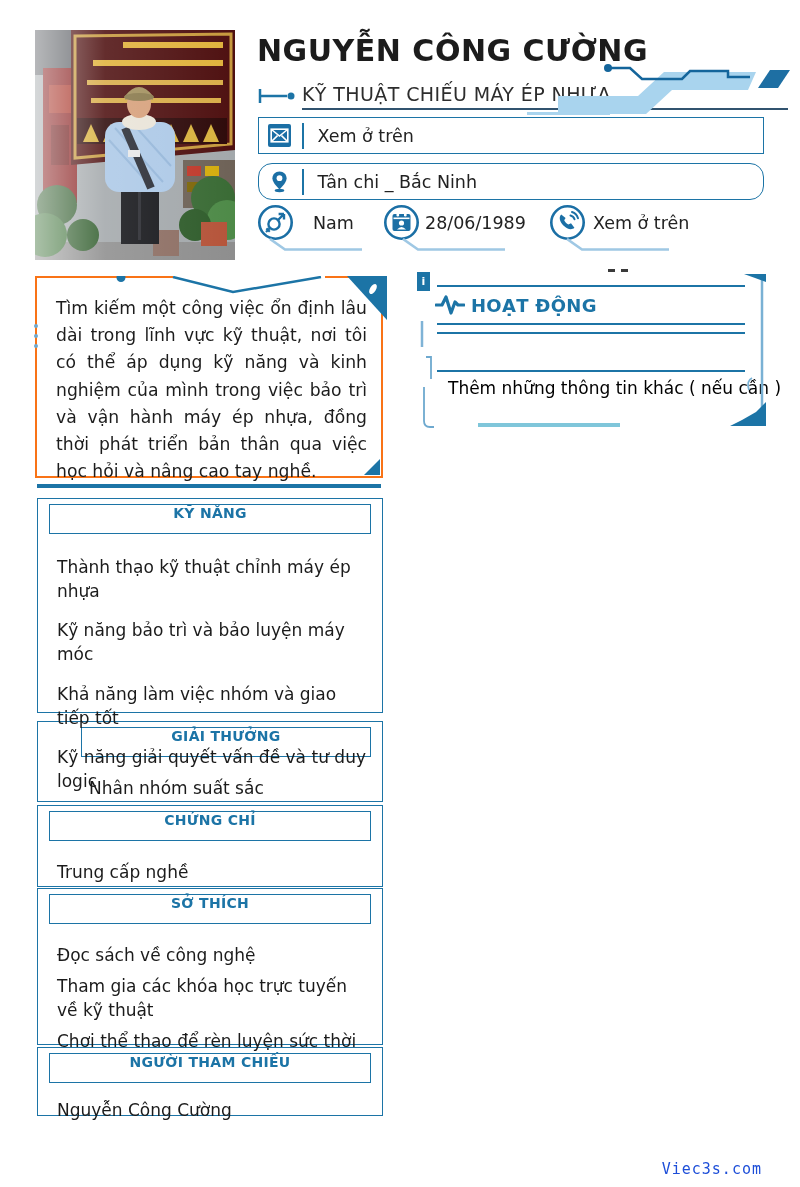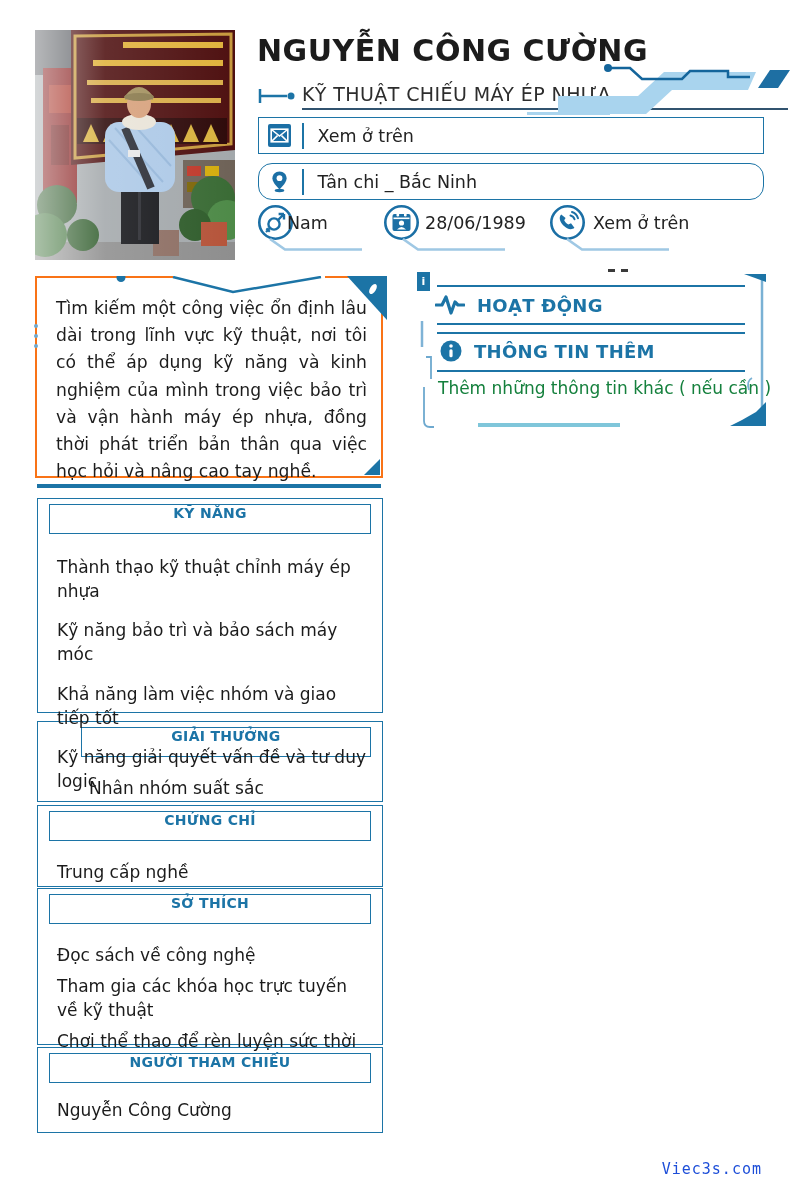--- a/index.html
+++ b/index.html
@@ -29,59 +29,59 @@
     background: #fff;
   }
   .field-email { top: 117px; }
   .field-address { top: 163px; border-radius: 14px; }
   .field-box .f-icon { margin-left: 9px; display: flex; }
   .field-box .f-divider { width: 1.5px; height: 26px; background: #1c74a6; margin-left: 11px; }
   .field-box .f-value { margin-left: 14px; font-size: 17.5px; color: #222; }
 
   .meta-icon { top: 204px; width: 37px; height: 37px; }
   .meta-label { top: 213px; font-size: 17.5px; color: #222; white-space: nowrap; }
-  .mi-gender { left: 257px; } .ml-gender { left: 287px; }
+  .mi-gender { left: 257px; } .ml-gender { left: 313px; }
   .mi-dob    { left: 383px; } .ml-dob    { left: 425px; }
   .mi-phone  { left: 549px; } .ml-phone  { left: 593px; }
   .meta-underline { top: 238px; }
 
   
   .objective {
     left: 35px; top: 276px; width: 348px; height: 202px;
     border: 2px solid #f97316;
     padding: 17px 14px 7px 19px;
   }
   .objective-text { font-size: 17.2px; line-height: 1.58; text-align: justify; color: #1c1c1c; }
   .objective-underline { left: 37px; top: 484px; width: 344px; height: 3.5px; background: #1c74a6; }
 
   
   .rpanel { left: 420px; top: 266px; width: 352px; height: 168px; }
   .rpanel .hairline { position: absolute; left: 17px; width: 308px; height: 2px; background: #1c74a6; }
   .hl-1 { top: 19px; } .hl-2 { top: 57px; } .hl-3 { top: 66px; } .hl-4 { top: 104px; }
-  .r-row { position: absolute; display: flex; align-items: center; gap: 12px; }
+  .r-row { position: absolute; display: flex; align-items: center; gap: 6px; }
   .r-row-activity { left: 15px; top: 28px; }
   .r-row-info { left: 20px; top: 74px; }
   .r-heading { font-size: 18px; font-weight: bold; color: #1c74a6; letter-spacing: .3px; white-space: nowrap; }
-  .r-note { position: absolute; left: 18px; top: 112px; font-size: 17px; color: #15803d; white-space: nowrap; }
+  .r-note { position: absolute; left: 28px; top: 112px; font-size: 17px; color: #000000; white-space: nowrap; }
   .i-tab { position: absolute; left: -3px; top: 6px; width: 13px; height: 19px; background: #1c74a6;
            color:#fff; font-size: 11px; font-weight: bold; text-align:center; line-height: 19px; }
   .r-teal { position: absolute; left: 58px; top: 157px; width: 142px; height: 4px; background: #7fc6da; }
   .r-dash { position: absolute; top: 3px; width: 7px; height: 2.5px; background: #3a3a3a; }
   .r-dash-a { left: 188px; } .r-dash-b { left: 201px; }
   .r-left-decor { position: absolute; left: -2px; top: 55px; }
   .r-right-decor { position: absolute; left: 302px; top: 0; }
 
   
   .sections { left: 37px; top: 498px; width: 346px; }
   .section { border: 1.5px solid #1c74a6; background: #fff; width: 100%; }
   .sec-skills { height: 215px; margin-bottom: 8px; }
   .sec-awards { height: 81px;  margin-bottom: 3px; padding-left: 32px; }
   .sec-certs  { height: 82px;  margin-bottom: 1px; }
   .sec-hobbies{ height: 157px; margin-bottom: 2px; }
-  .sec-refs   { height: 86px; }
+  .sec-refs   { height: 69px; }
   .sec-header {
     margin: 5px 11px 0 11px; height: 30px;
     border: 1.5px solid #1c74a6;
     display: flex; align-items: flex-start; justify-content: center;
     font-size: 14px; font-weight: bold; color: #1c74a6; letter-spacing: .3px;
   }
   .sec-list { list-style: none; margin-top: 19px; padding: 0 16px 0 19px; }
   .sec-list li { font-size: 17px; line-height: 1.42; color: #1b1b1b; }
   .sec-skills .sec-list { margin-top: 21px; }
   .sec-skills .sec-list li + li { margin-top: 15px; }
@@ -283,30 +283,20 @@
       <svg width="30" height="22" viewBox="0 0 30 22">
         <path d="M1,11 H7 L11,3 L16,19 L20,8 L23,11 H29" stroke="#1c74a6" stroke-width="3.2" fill="none" stroke-linecap="round" stroke-linejoin="round"></path>
       </svg>
     </span>
     <span class="r-heading">HOẠT ĐỘNG</span>
   </div>
 
   <div class="hairline hl-2"></div>
   <div class="hairline hl-3"></div>
 
-  <div class="r-row r-row-info">
-    <span>
-      <svg width="22" height="22" viewBox="0 0 22 22">
-        <circle cx="11" cy="11" r="10.5" fill="#1c74a6"></circle>
-        <circle cx="11" cy="6" r="1.8" fill="#fff"></circle>
-        <rect x="9.4" y="9.2" width="3.2" height="8" rx="1.5" fill="#fff"></rect>
-      </svg>
-    </span>
-    <span class="r-heading">THÔNG TIN THÊM</span>
-  </div>
 
   <div class="hairline hl-4"></div>
 
   <div class="r-note">Thêm những thông tin khác ( nếu cần )</div>
 
   <div class="r-teal"></div>
 
   <span class="r-left-decor">
     <svg width="16" height="112" viewBox="0 0 16 112">
       <path d="M4,0 V26" stroke="#7fb3d6" stroke-width="2.5" fill="none"></path>
@@ -326,21 +316,21 @@
 </div>
 
 <div class="abs sections">
 
   <div class="section sec-skills">
     <div class="sec-header">
       <span>KỸ NĂNG</span>
     </div>
     <ul class="sec-list">
       <li>Thành thạo kỹ thuật chỉnh máy ép nhựa</li>
-      <li>Kỹ năng bảo trì và bảo sách máy móc</li>
+      <li>Kỹ năng bảo trì và bảo luyện máy móc</li>
       <li>Khả năng làm việc nhóm và giao tiếp tốt</li>
       <li class="justify">Kỹ năng giải quyết vấn đề và tư duy logic</li>
     </ul>
   </div>
 
   <div class="section sec-awards">
     <div class="sec-header">
       <span>GIẢI THƯỞNG</span>
     </div>
     <ul class="sec-list">

